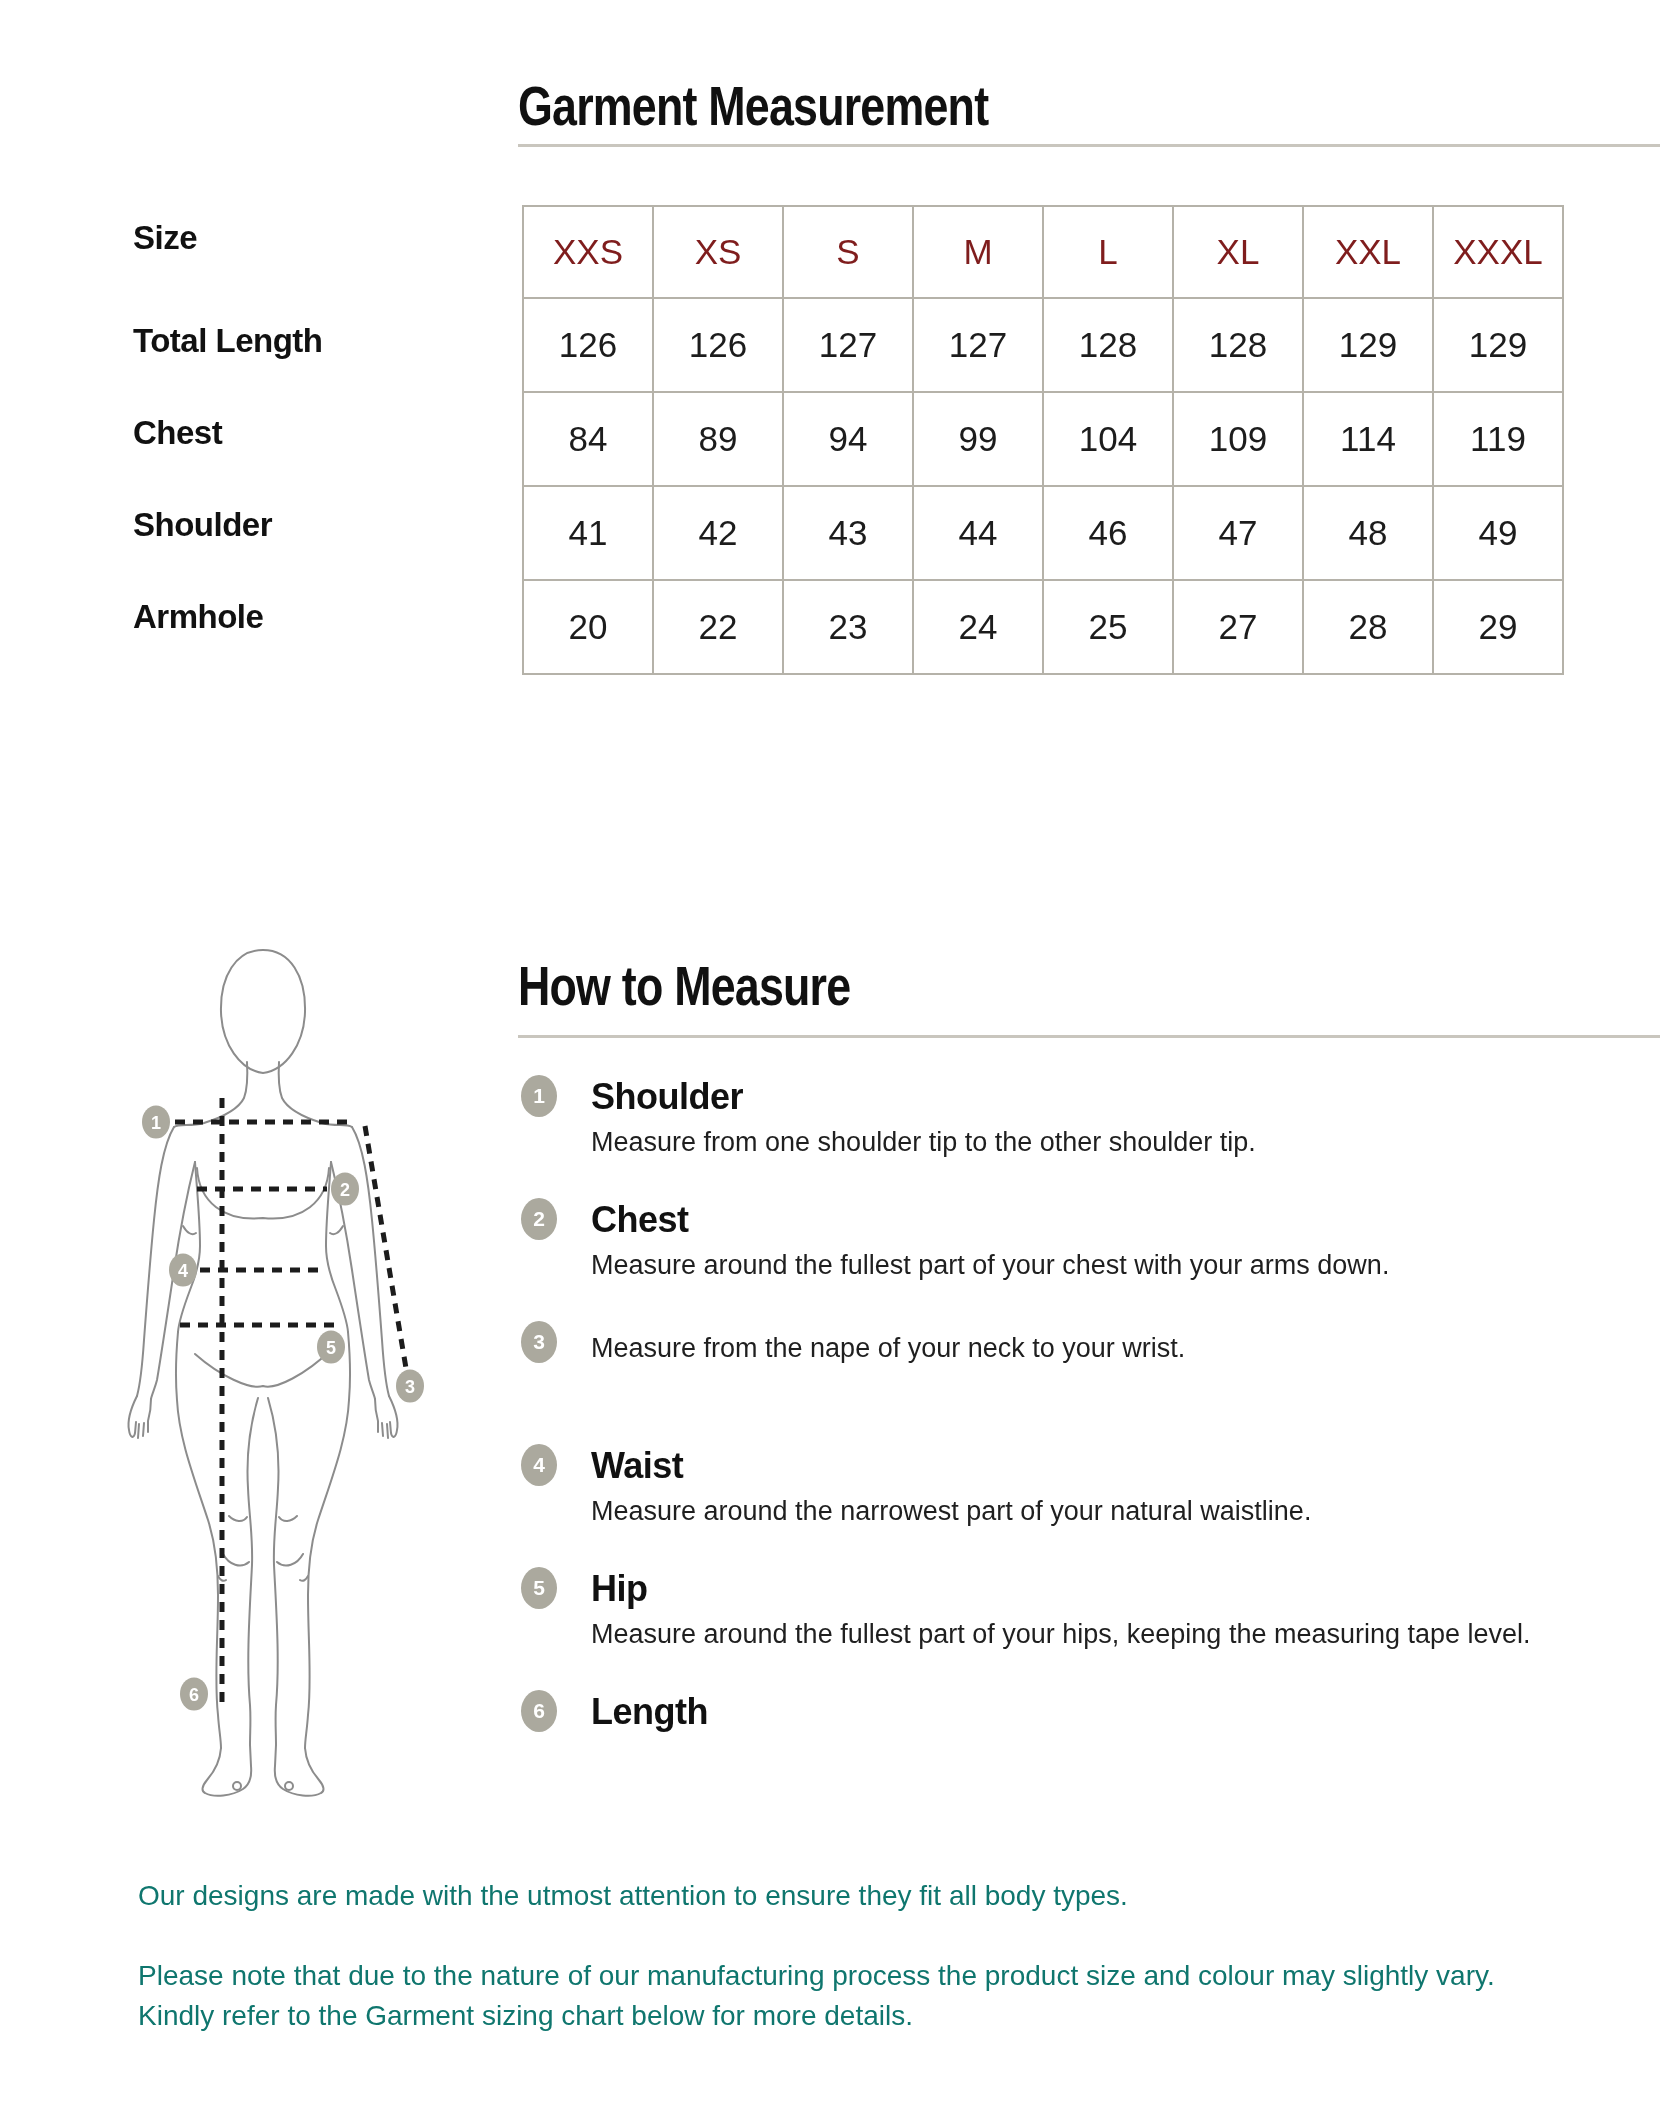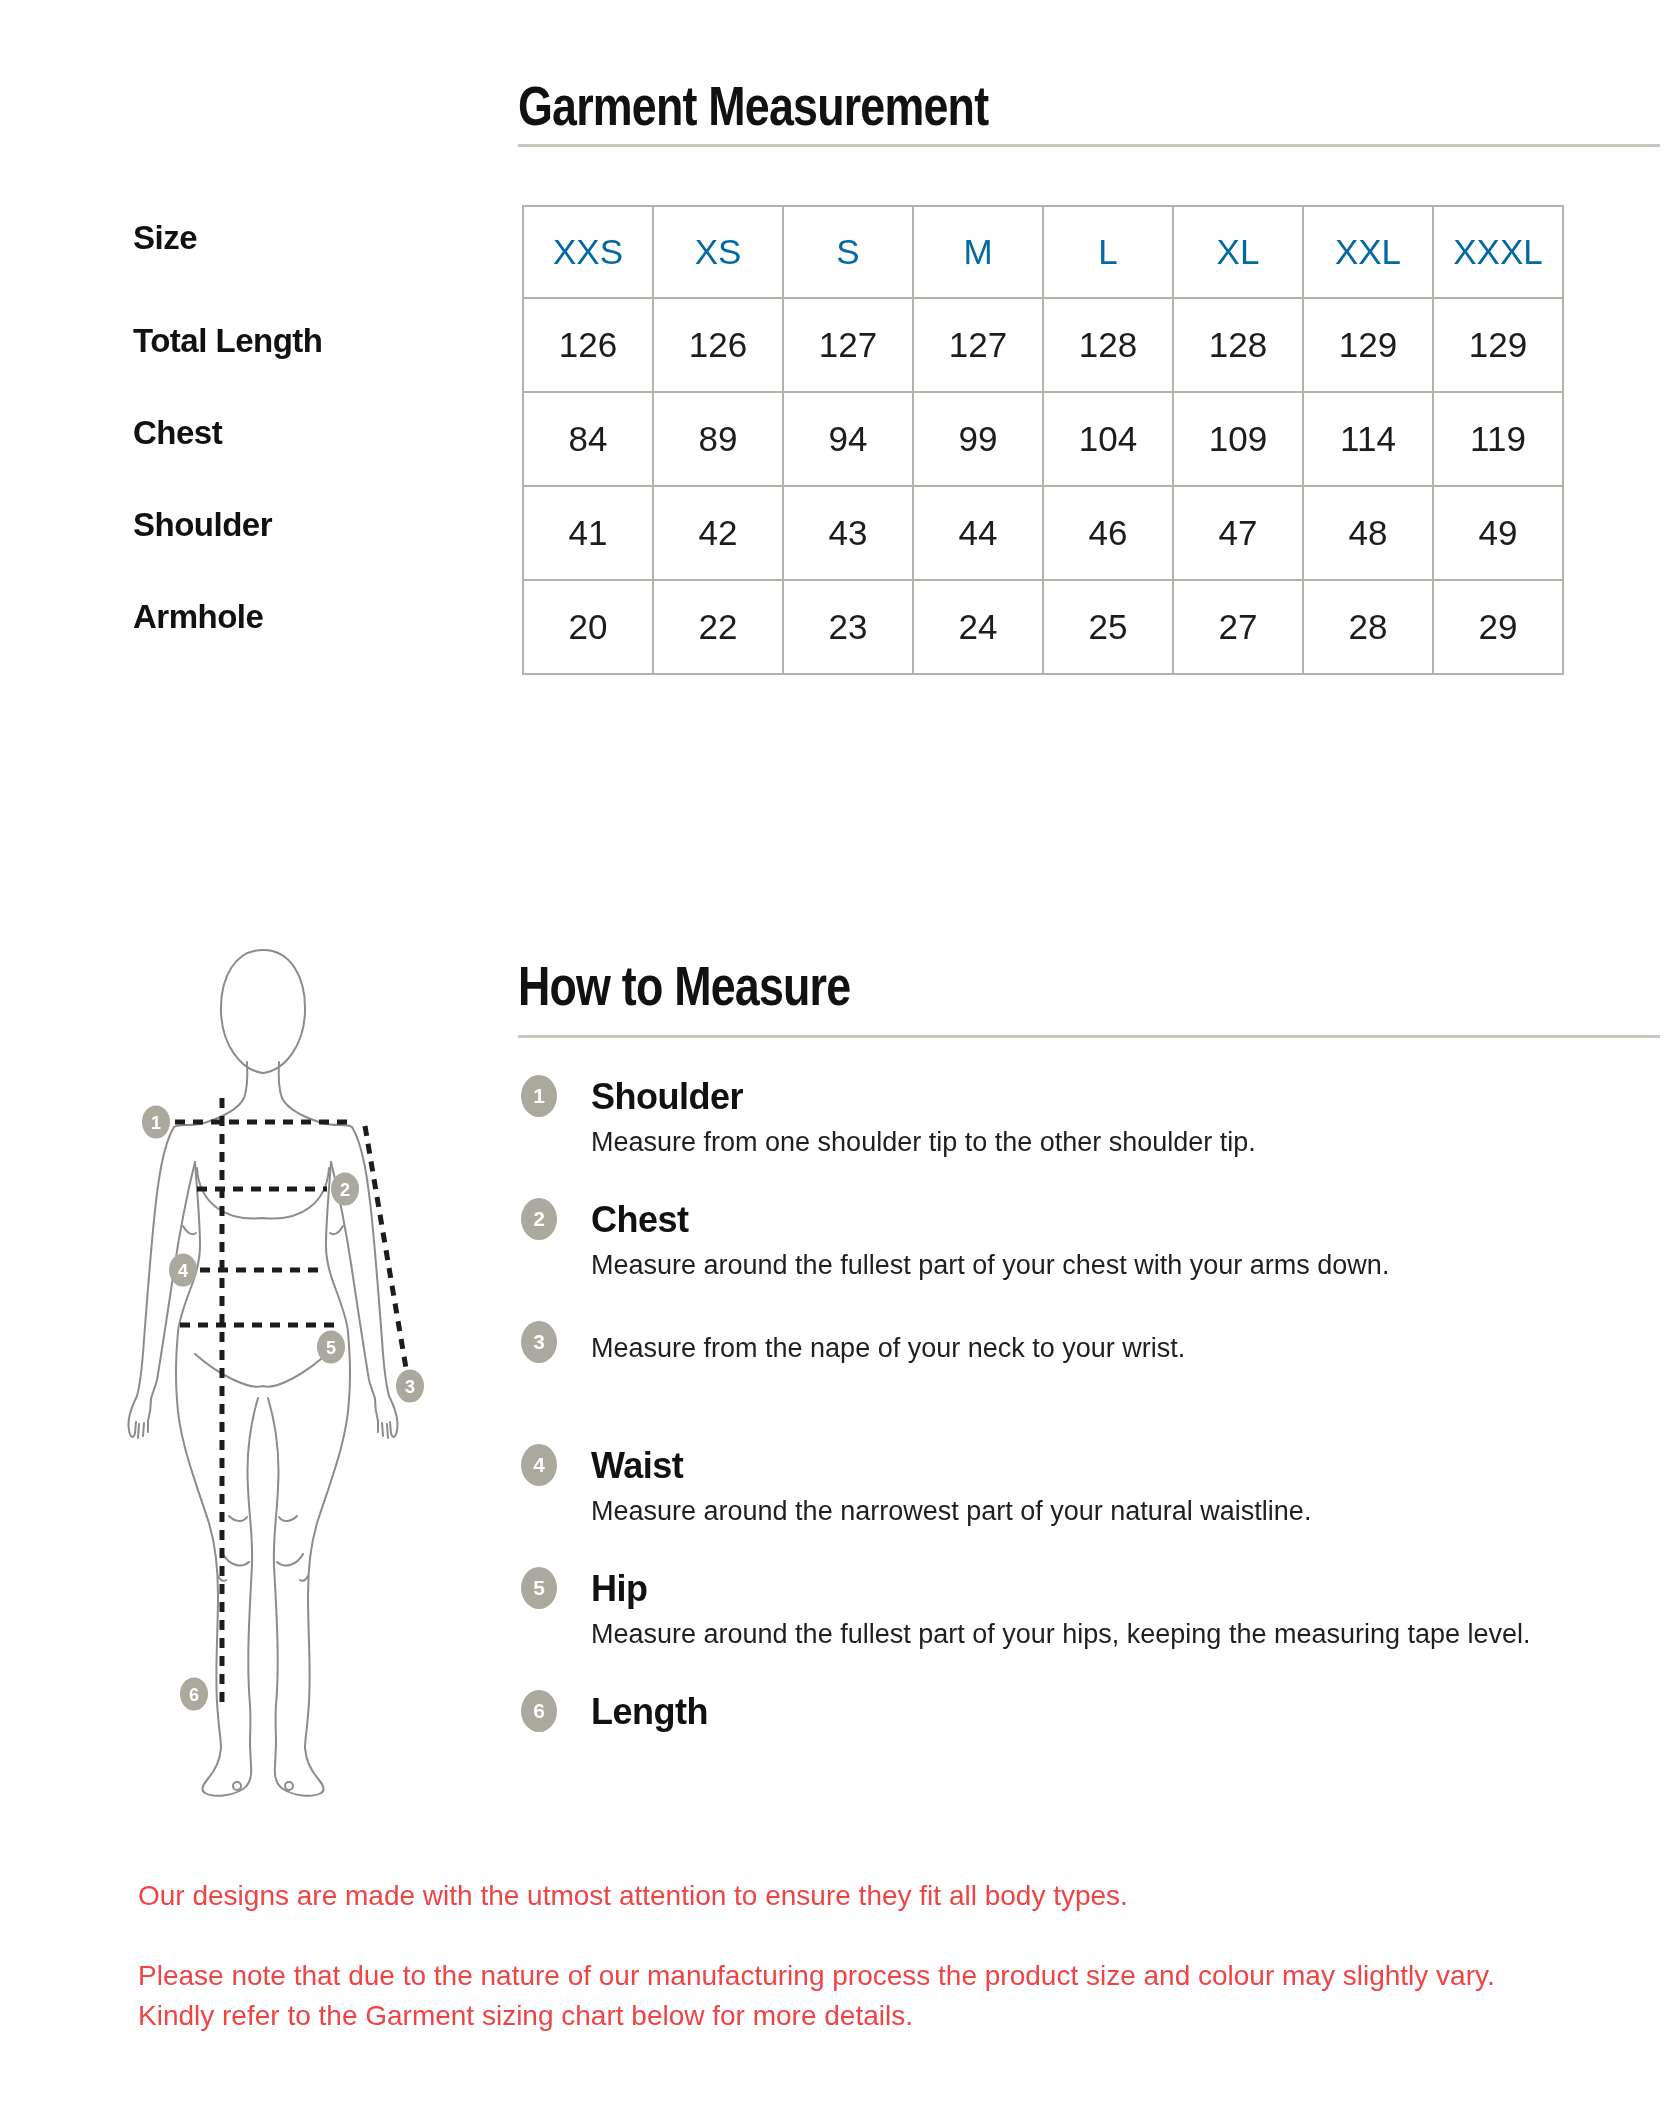--- a/index.html
+++ b/index.html
@@ -21,21 +21,21 @@
     position:absolute;left:133px;height:44px;line-height:44px;
     font-size:33px;font-weight:700;letter-spacing:-0.5px;color:#111;white-space:nowrap;
   }
   .size-table{
     position:absolute;left:522px;top:205px;border-collapse:collapse;table-layout:fixed;
   }
   .size-table td{
     width:128px;border:2px solid #b5b2a9;text-align:center;vertical-align:middle;
     font-size:35px;color:#1c1c1c;padding:0;
   }
-  .size-table tr.hdr td{height:90px;color:#0369a1;border-radius:24px;}
+  .size-table tr.hdr td{height:90px;color:#7f1d1d;border-radius:24px;}
   .size-table tr.val td{height:92px;}
 
   
   .step{
     position:absolute;left:521px;display:flex;align-items:flex-start;
   }
   .step .badge{
     flex:0 0 auto;width:36px;height:42px;border-radius:50%;background:#aba99e;
     color:#ffffff;font-size:21px;font-weight:700;display:flex;align-items:center;justify-content:center;
     margin-top:-2px;
@@ -43,21 +43,21 @@
   .step .step-text{margin-left:34px;}
   .step h3{
     margin:0;font-size:36px;font-weight:700;letter-spacing:-0.5px;color:#111;line-height:40px;
   }
   .step p{
     margin:8px 0 0 0;font-size:27px;line-height:34px;color:#1f1f1f;white-space:nowrap;
   }
 
   
   .footer-text{
-    position:absolute;left:138px;font-size:28px;line-height:40px;color:#ef4444;white-space:nowrap;
+    position:absolute;left:138px;font-size:28px;line-height:40px;color:#0f766e;white-space:nowrap;
   }
   .footer-text span{display:block;}
 
   
   .figure-wrap{position:absolute;left:100px;top:930px;width:340px;height:880px;}
 </style>
 </head>
 <body>
 
 <div class="abs big-heading" style="left:518px;top:78px;">Garment Measurement</div>

